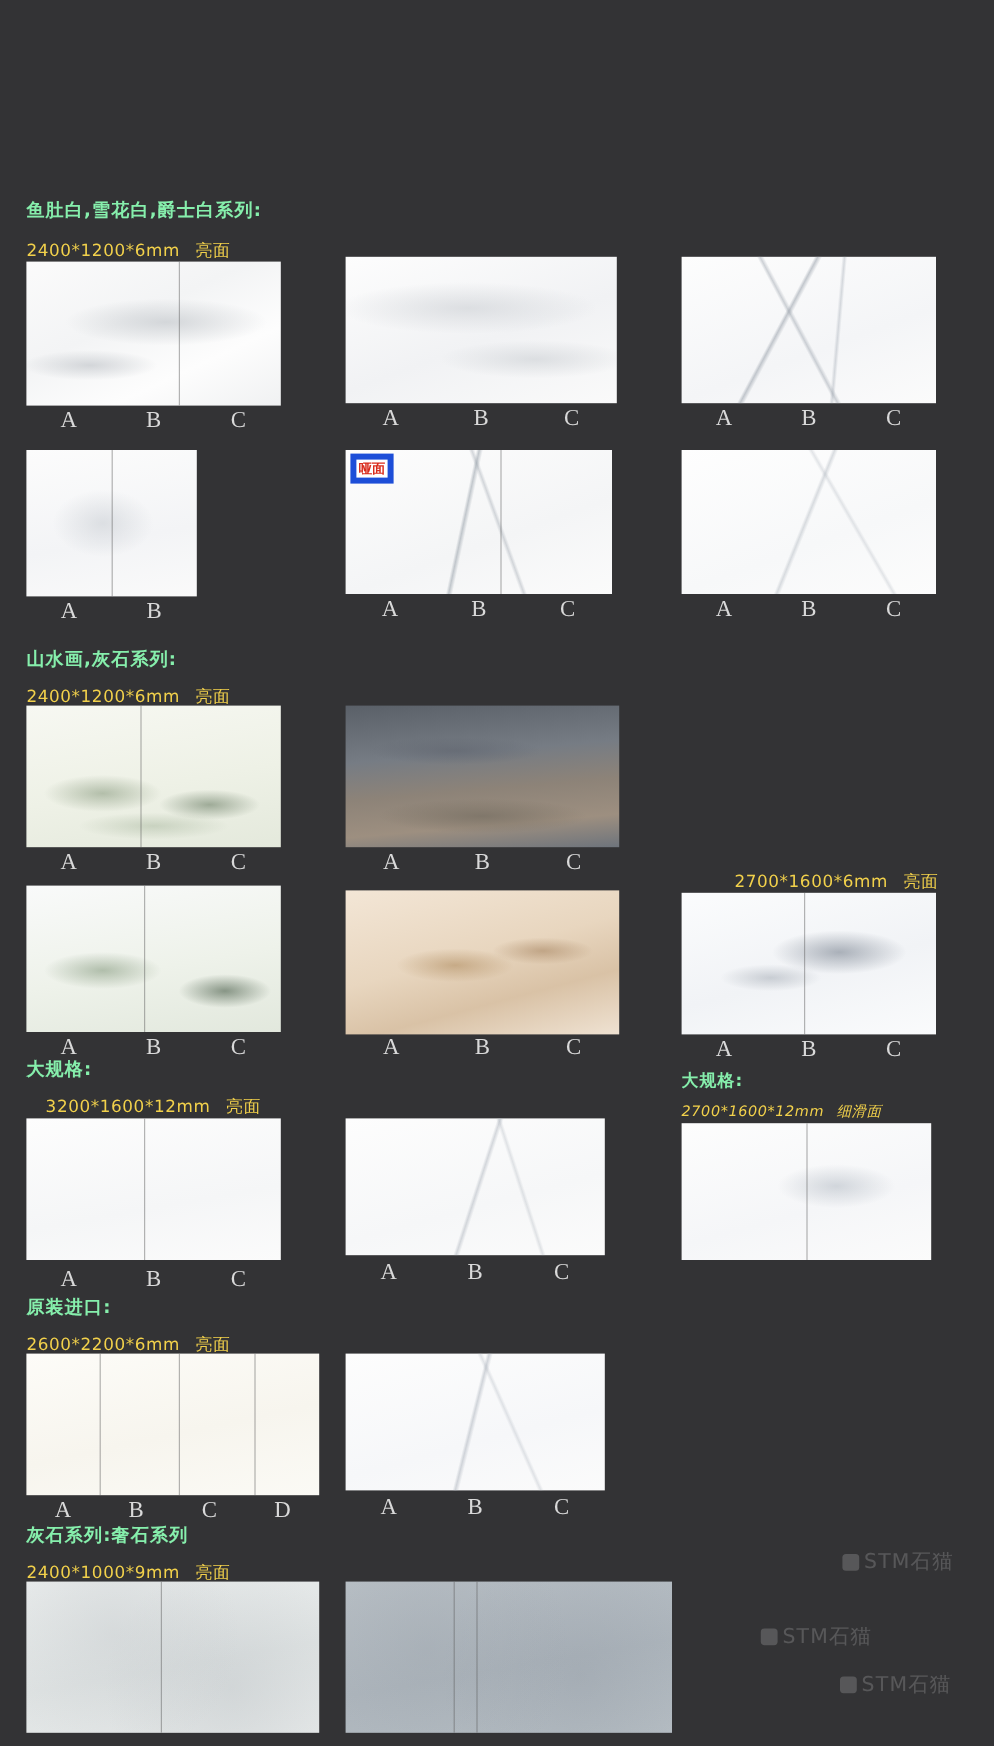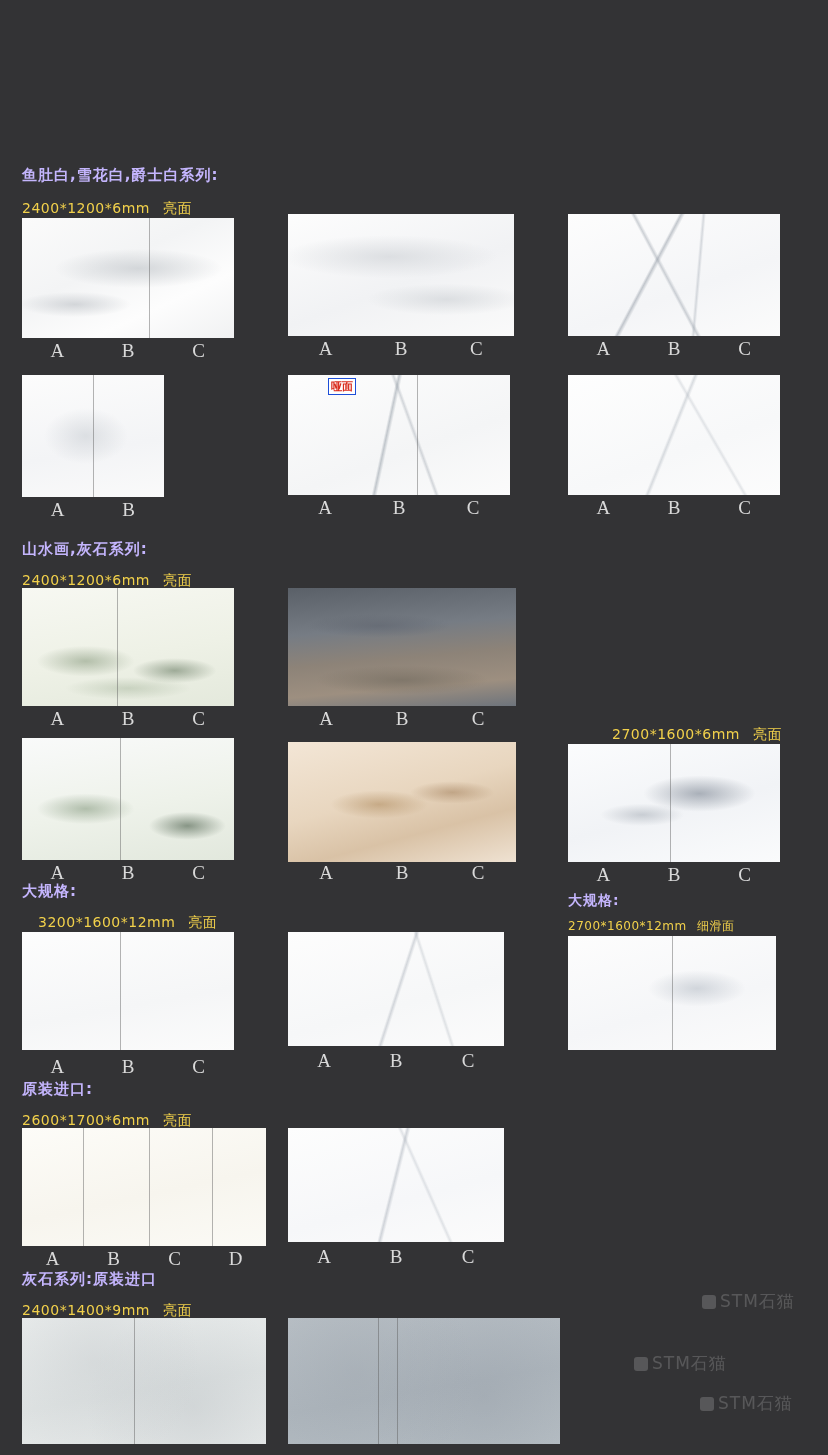--- a/index.html
+++ b/index.html
@@ -21,21 +21,21 @@
     letter-spacing:4px;
     font-weight:bold;
     color:#f2d14b;
     text-shadow:0 2px 3px rgba(0,0,0,.6);
     font-family:"DejaVu Sans",sans-serif;
   }
 
   
   .sec-head{
     position:absolute;
-    color:#c4b5fd;
+    color:#86efac;
     font-size:15px;
     font-weight:bold;
     letter-spacing:1px;
     white-space:nowrap;
     font-family:"DejaVu Sans",sans-serif;
   }
   .spec{
     position:absolute;
     color:#f2d14b;
     font-size:14px;
@@ -62,25 +62,24 @@
     font-size:19px;
     font-family:"Liberation Serif","DejaVu Serif",serif;
   }
   .letters span{flex:1;text-align:center;}
 
   .tag-matte{
     position:absolute;
     color:#d92b1c;
     font-size:11px;
     font-weight:bold;
-    border:1px solid #1d4ed8;
+    border:5px solid #1d4ed8;
     padding:0 2px;
     background:rgba(255,255,255,.85);
     font-family:Liberation Mono, monospace;
-    margin-left:36px;
   }
 
   
   .wm{
     position:absolute;
     color:rgba(255,255,255,.18);
     font-size:17px;
     letter-spacing:1px;
     white-space:nowrap;
     font-family:"DejaVu Sans",sans-serif;
@@ -246,21 +245,21 @@
     <span>C</span>
   </div>
 
   <div class="sec-head" style="left:22px;top:882px;">大规格:</div>
   <div class="spec" style="left:38px;top:914px;">
     <span>3200*1600*12mm</span>
     <span style="padding-left:8px;">亮面</span>
   </div>
 
   <div class="sec-head" style="left:568px;top:892px;font-size:14px;">大规格:</div>
-  <div class="spec" style="left:568px;top:918px;font-size:12px;">
+  <div class="spec" style="left:568px;top:918px;font-size:12px;font-style:italic;">
     <span>2700*1600*12mm</span>
     <span style="padding-left:6px;">细滑面</span>
   </div>
 
   <div class="tile" style="left:22px;top:932px;width:212px;height:118px;
        background:linear-gradient(170deg,#fdfdfd,#f5f6f7 60%,#fbfbfb);">
     <div class="seam" style="left:46%;"></div>
   </div>
   <div class="letters" style="left:22px;top:1056px;width:212px;">
     <span>A</span>
@@ -281,21 +280,21 @@
 
   <div class="tile" style="left:568px;top:936px;width:208px;height:114px;
        background:
          radial-gradient(ellipse 70px 26px at 62% 46%, rgba(172,180,190,.5), rgba(172,180,190,0) 70%),
          linear-gradient(165deg,#fdfdfd,#f5f6f8 60%,#fbfbfb);">
     <div class="seam" style="left:50%;"></div>
   </div>
 
   <div class="sec-head" style="left:22px;top:1080px;">原装进口:</div>
   <div class="spec" style="left:22px;top:1112px;">
-    <span>2600*1700*6mm</span>
+    <span>2600*2200*6mm</span>
     <span style="padding-left:8px;">亮面</span>
   </div>
 
   <div class="tile" style="left:22px;top:1128px;width:244px;height:118px;
        background:linear-gradient(168deg,#fdfcf8,#f7f5ee 55%,#fbfaf5);">
     <div class="seam" style="left:25%;"></div>
     <div class="seam" style="left:52%;"></div>
     <div class="seam" style="left:78%;"></div>
   </div>
   <div class="letters" style="left:22px;top:1248px;width:244px;">
@@ -309,23 +308,23 @@
        background:
          linear-gradient(104deg, transparent 48%, rgba(168,175,185,.5) 49%, transparent 50.3%),
          linear-gradient(66deg, transparent 60%, rgba(176,183,192,.35) 61%, transparent 62%),
          linear-gradient(165deg,#fdfdfd,#f6f7f9 60%,#fbfbfb);"></div>
   <div class="letters" style="left:288px;top:1246px;width:216px;">
     <span>A</span>
     <span>B</span>
     <span>C</span>
   </div>
 
-  <div class="sec-head" style="left:22px;top:1270px;">灰石系列:原装进口</div>
+  <div class="sec-head" style="left:22px;top:1270px;">灰石系列:奢石系列</div>
   <div class="spec" style="left:22px;top:1302px;">
-    <span>2400*1400*9mm</span>
+    <span>2400*1000*9mm</span>
     <span style="padding-left:8px;">亮面</span>
   </div>
 
   <div class="tile" style="left:22px;top:1318px;width:244px;height:126px;
        background:
          radial-gradient(circle at 30% 35%, rgba(190,195,198,.35), rgba(190,195,198,0) 55%),
          radial-gradient(circle at 70% 70%, rgba(180,186,190,.35), rgba(180,186,190,0) 55%),
          linear-gradient(170deg,#e9ecec,#dfe3e3 55%,#e6e9e9);">
     <div class="seam" style="left:46%;"></div>
   </div>

